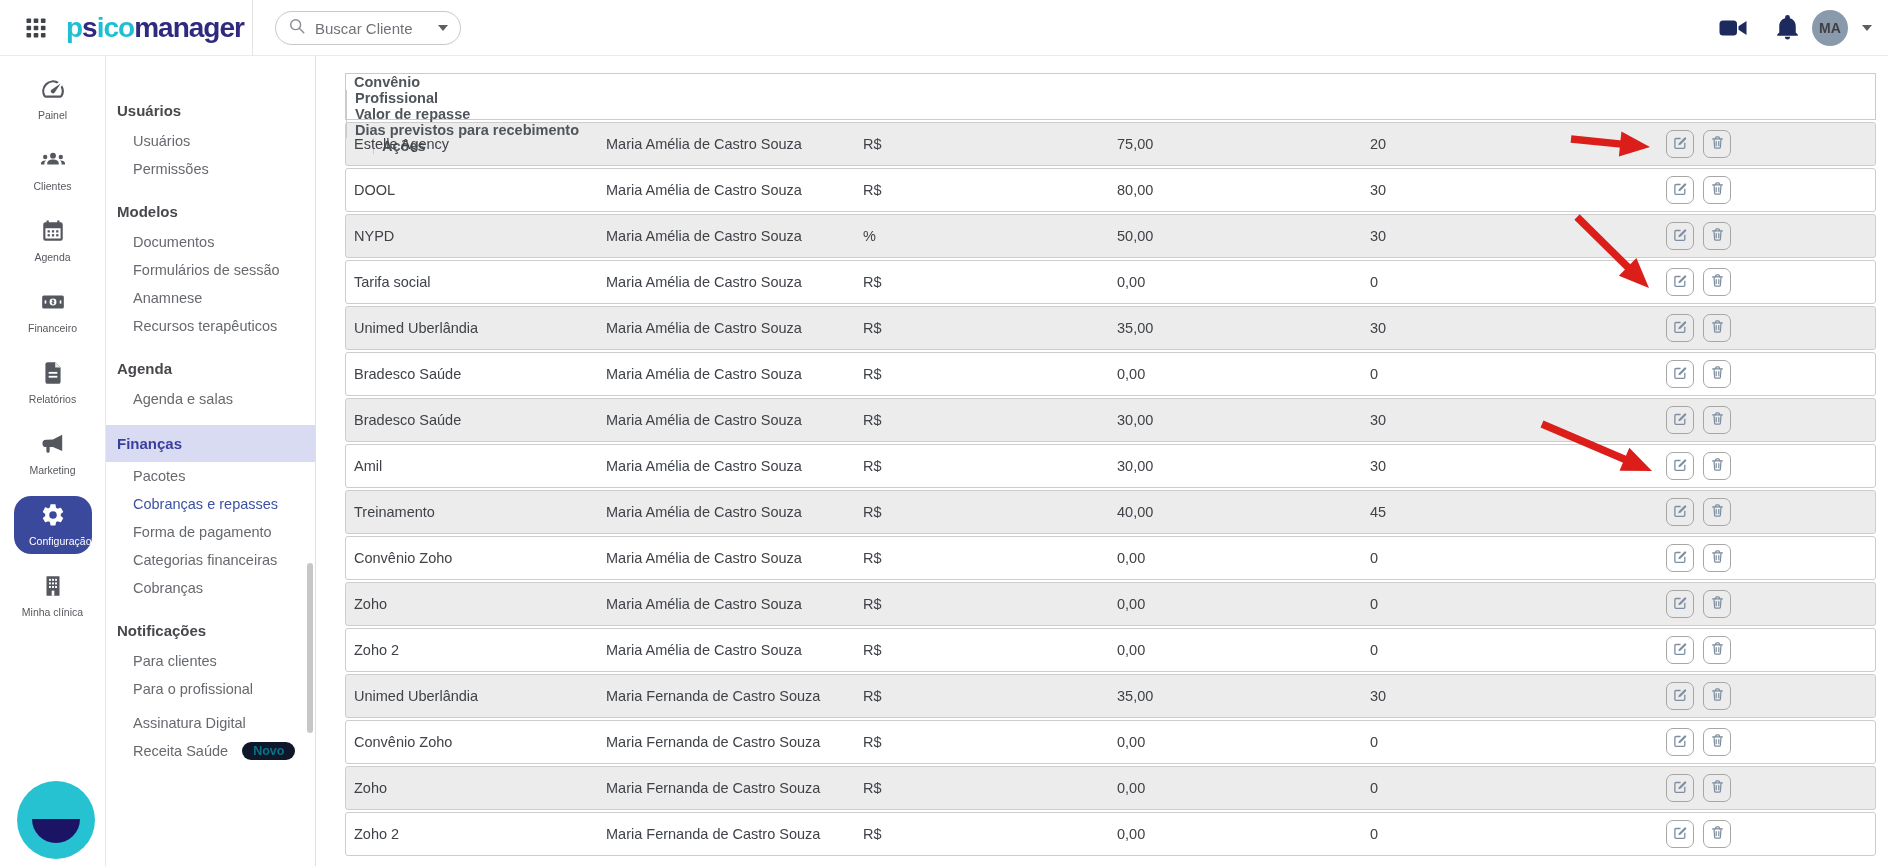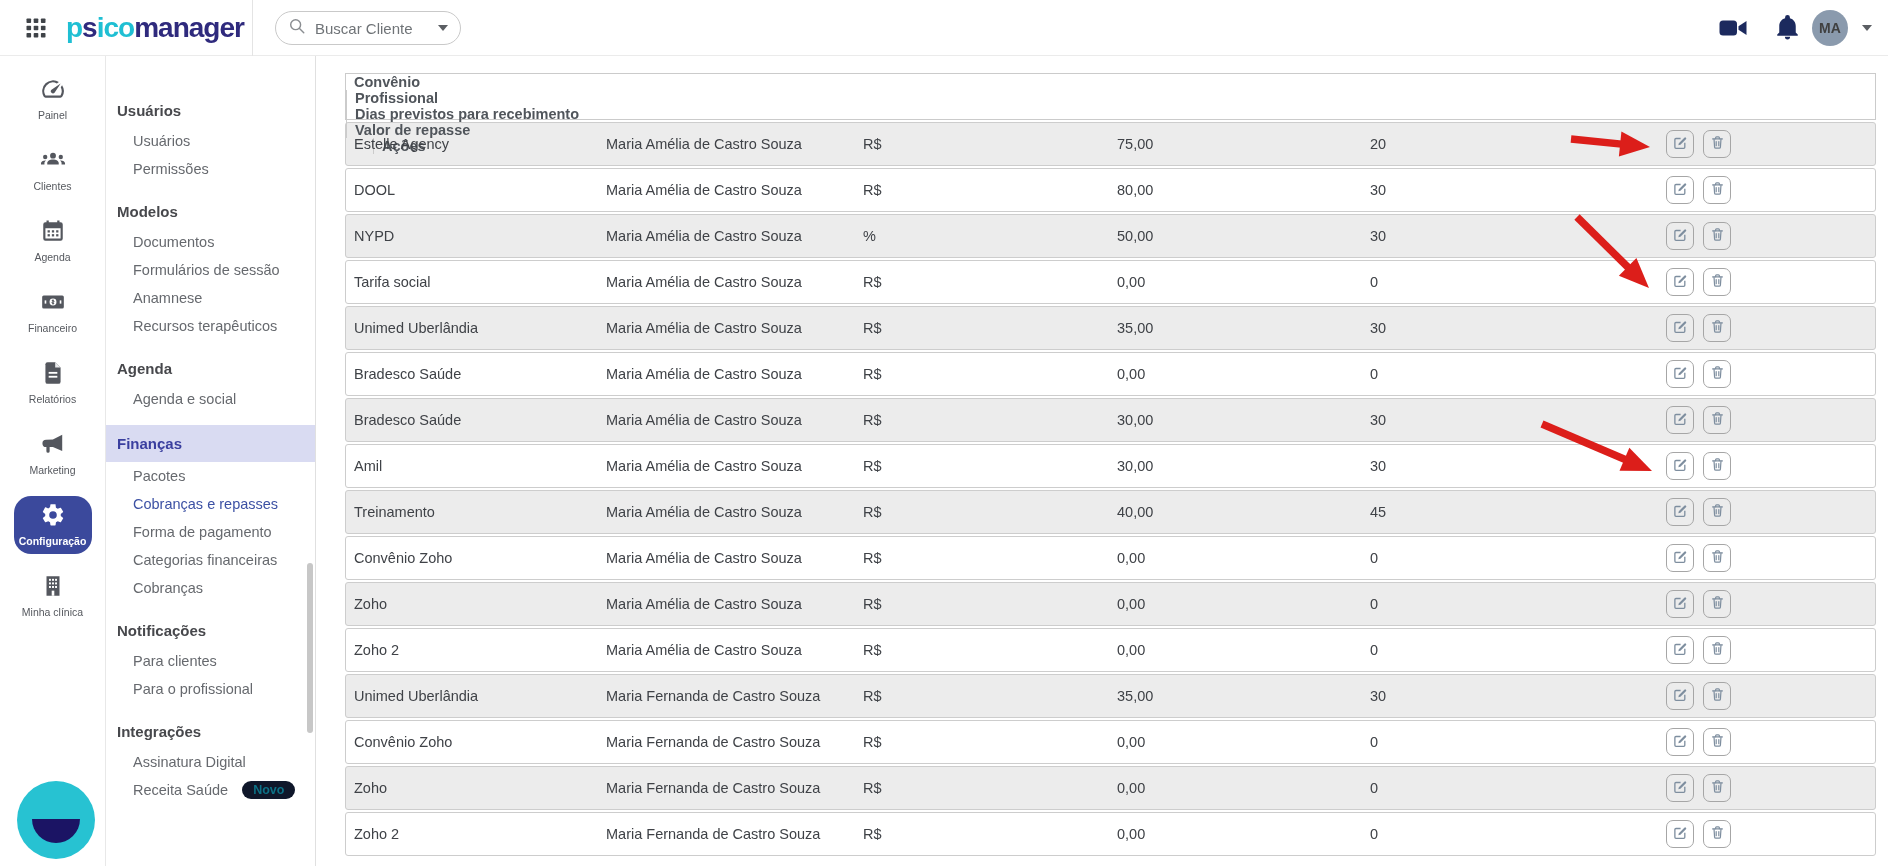--- a/index.html
+++ b/index.html
@@ -25,21 +25,21 @@
     justify-content:center; cursor:pointer; }
   #avatar-caret { position:absolute; left:1862px; top:25px; cursor:pointer; }
 
   
   #iconbar { position:absolute; left:0; top:56px; width:106px; height:810px; background:#fff;
     border-right:1px solid #e8e8e8; padding-top:14px; z-index:20; }
   .nav-item { width:78px; margin:0 auto 13px; padding:6px 0 7px; text-align:center; border-radius:17px; cursor:pointer; }
   .nav-item .nlabel { display:block; margin-top:3px; font-size:10.5px; color:#55585e; }
   .nav-item svg { width:26px; height:26px; }
   .nav-item.active { background:#3b499c; }
-  .nav-item.active .nlabel { color:#fff; font-weight:bold; }
+  .nav-item.active .nlabel { color:#fff; font-weight:normal;text-align:right; }
   #bottom-bubble { position:absolute; left:17px; top:781px; width:78px; height:78px; border-radius:50%;
     background:#27c2d2; z-index:25; cursor:pointer; }
   #bottom-bubble .mouth { position:absolute; left:15px; top:38px; width:48px; height:24px;
     background:#1b1464; border-radius:0 0 48px 48px; }
 
   
   #sidebar { position:absolute; left:90px; top:56px; width:226px; height:810px; background:#fff;
     border-right:1px solid #e0e0e0; padding-top:38px; z-index:10; }
   .sec-title { padding:8px 0 8px 27px; font-size:15px; font-weight:bold; color:#47484c; }
   .sec:not(:first-child) .sec-title { margin-top:12px; }
@@ -199,21 +199,21 @@
         <div class="s-item">
           <span>Anamnese</span>
         </div>
         <div class="s-item">
           <span>Recursos terapêuticos</span>
         </div>
       </div>
       <div class="sec">
         <div class="sec-title">Agenda</div>
         <div class="s-item">
-          <span>Agenda e social</span>
+          <span>Agenda e salas</span>
         </div>
       </div>
       <div class="sec">
         <div class="sec-title hl">Finanças</div>
         <div class="s-item">
           <span>Pacotes</span>
         </div>
         <div class="s-item sel">
           <span>Cobranças e repasses</span>
         </div>
@@ -230,39 +230,38 @@
       <div class="sec">
         <div class="sec-title">Notificações</div>
         <div class="s-item">
           <span>Para clientes</span>
         </div>
         <div class="s-item">
           <span>Para o profissional</span>
         </div>
       </div>
       <div class="sec">
-        <div class="sec-title">Integrações</div>
         <div class="s-item">
           <span>Assinatura Digital</span>
         </div>
         <div class="s-item">
           <span>Receita Saúde</span>
           <span class="badge-novo">Novo</span>
         </div>
       </div>
     </div>
   <div id="sb-scrollbar"></div>
 </div>
 
 <div id="tablewrap">
   <div id="thead">
       <div class="th c0">Convênio</div>
       <div class="th c1">Profissional</div>
+      <div class="th c3">Valor de repasse</div>
       <div class="th c4">Dias previstos para recebimento</div>
-      <div class="th c3">Valor de repasse</div>
       <div class="th c5">Ações</div>
     </div>
   <div id="tbody">
       <div class="trow alt">
         <div class="td c0">Estelle Agency</div>
         <div class="td c1">Maria Amélia de Castro Souza</div>
         <div class="td c2">R$</div>
         <div class="td c3">75,00</div>
         <div class="td c4">20</div>
         <div class="td c5 actions">

